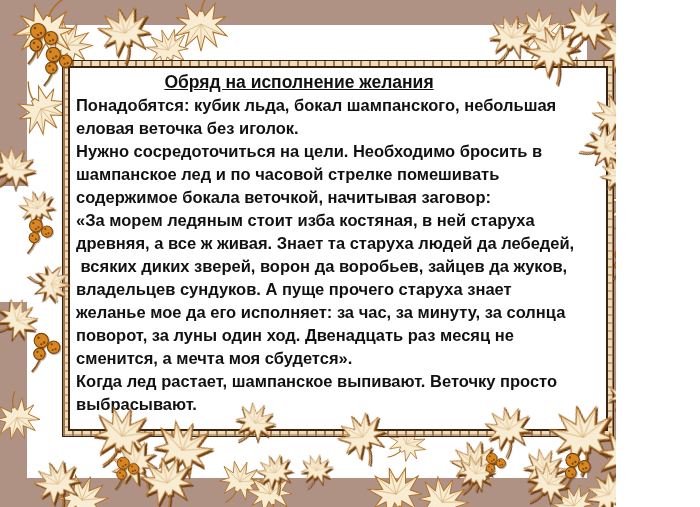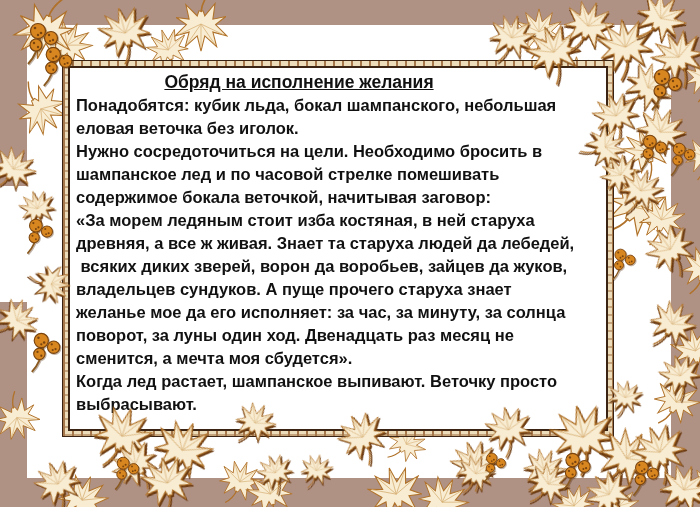--- a/index.html
+++ b/index.html
@@ -1,18 +1,18 @@
 <!DOCTYPE html>
 <html style="--bg: #ffffff; --band: #b09285; --leaf-fill: #f8ecd2; --leaf-outline: #b0722a; --leaf-shadow: #6b3a10; --leaf-vein: #d9b37a; --sil-light: #dbd0b8; --sil-dark: #8f6f55; --berry: #d8861f; --berry-dark: #7a440e; --border-dark: #3a2312; --strip-bg: #ecdcba; --strip-mark: #a5774a; --text: #111111;"><head>
 <meta charset="utf-8">
 <style>
   html,body{margin:0;padding:0;}
   .stage{
     position:relative;
-    width:700px;height:507px;
+    width:616px;height:507px;
     background:var(--bg,#fff);
     overflow:hidden;
     font-family:"Liberation Sans", sans-serif;
   }
   
   .band{
     position:absolute;inset:0;z-index:1;
     border-style:solid;
     border-color:var(--band,#b09285);
     border-width:25px 29px 29px 27px;

